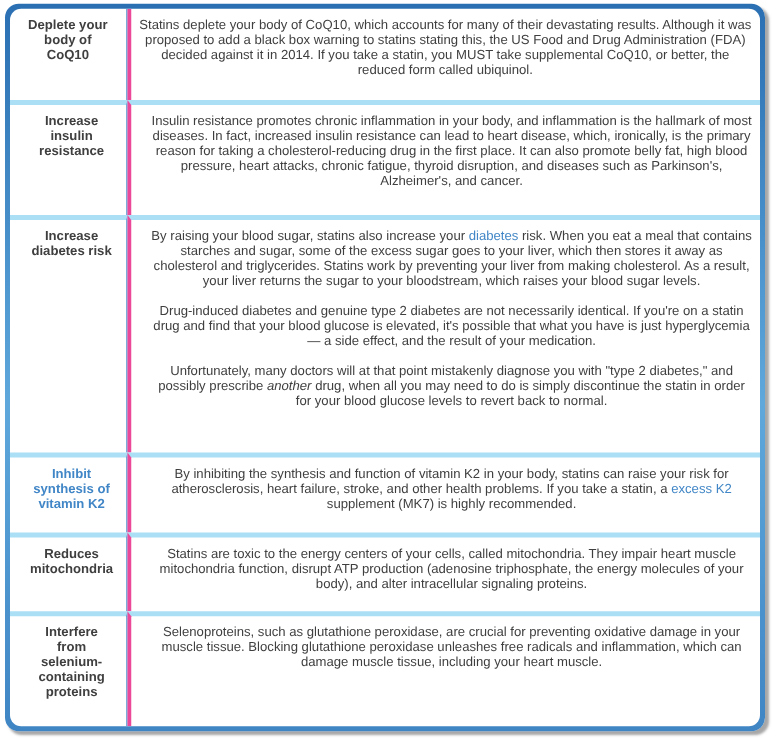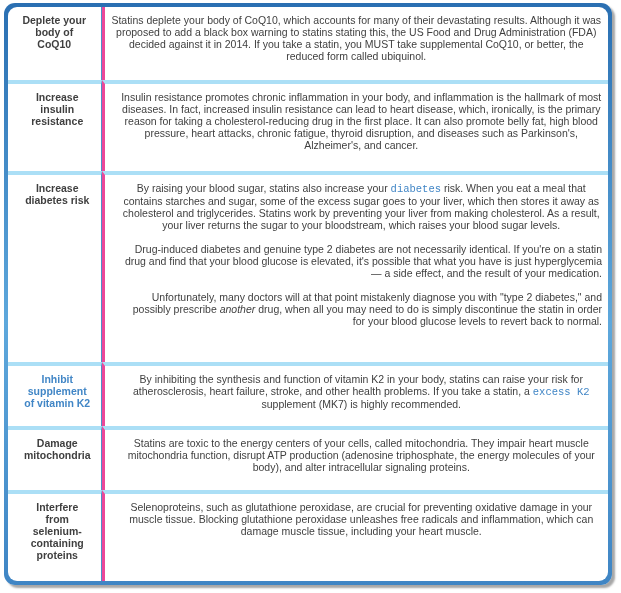--- a/index.html
+++ b/index.html
@@ -52,22 +52,22 @@
     font-weight: bold;
     padding: 7px 10px 7px 10px;
     border-right: 1px solid #4f8fcb;
   }
   .td-content {
     padding: 7px 6px 7px 6px;
     border-left: 3px solid #ec4899;
   }
   .tr + .tr > .td { border-top: 4px solid #abdff6; padding-left: 16px; }
   p { margin: 0; }
-  p + p { margin-top: 12px; text-align: right; }
-  .link { color: #4186c6; cursor: pointer; font-family: Liberation Mono, monospace; }
+  p + p { margin-top: 12px; }
+  .link { color: #4186c6; cursor: pointer; }
   .label-link { color: #4186c6; }
   .italic { font-style: italic; }
 </style>
 </head>
 <body>
 
 <div class="frame">
   <div class="inner">
     <div class="tbl">
 
@@ -88,30 +88,30 @@
       <div class="tr">
         <div class="td td-label">Increase diabetes risk</div>
         <div class="td td-content">
           <p><span>By raising your blood sugar, statins also increase your </span><span class="link">diabetes</span><span> risk. When you eat a meal that contains starches and sugar, some of the excess sugar goes to your liver, which then stores it away as cholesterol and triglycerides. Statins work by preventing your liver from making cholesterol. As a result, your liver returns the sugar to your bloodstream, which raises your blood sugar levels.</span></p>
           <p><span>Drug-induced diabetes and genuine type 2 diabetes are not necessarily identical. If you're on a statin drug and find that your blood glucose is elevated, it's possible that what you have is just hyperglycemia — a side effect, and the result of your medication.</span></p>
           <p><span>Unfortunately, many doctors will at that point mistakenly diagnose you with "type 2 diabetes," and possibly prescribe </span><span class="italic">another</span><span> drug, when all you may need to do is simply discontinue the statin in order for your blood glucose levels to revert back to normal.</span></p>
         </div>
       </div>
 
       <div class="tr">
-        <div class="td td-label label-link">Inhibit supplement of vitamin K2</div>
+        <div class="td td-label label-link">Inhibit synthesis of vitamin K2</div>
         <div class="td td-content">
           <p><span>By inhibiting the synthesis and function of vitamin K2 in your body, statins can raise your risk for atherosclerosis, heart failure, stroke, and other health problems. If you take a statin, a </span><span class="link">excess K2</span><span> supplement (MK7) is highly recommended.</span></p>
         </div>
       </div>
 
 
 
       <div class="tr">
-        <div class="td td-label">Damage mitochondria</div>
+        <div class="td td-label">Reduces mitochondria</div>
         <div class="td td-content">
           <p><span>Statins are toxic to the energy centers of your cells, called mitochondria. They impair heart muscle mitochondria function, disrupt ATP production (adenosine triphosphate, the energy molecules of your body), and alter intracellular signaling proteins.</span></p>
         </div>
       </div>
 
       <div class="tr">
         <div class="td td-label">Interfere from selenium-containing proteins</div>
         <div class="td td-content">
           <p><span>Selenoproteins, such as glutathione peroxidase, are crucial for preventing oxidative damage in your muscle tissue. Blocking glutathione peroxidase unleashes free radicals and inflammation, which can damage muscle tissue, including your heart muscle.</span></p>
         </div>

